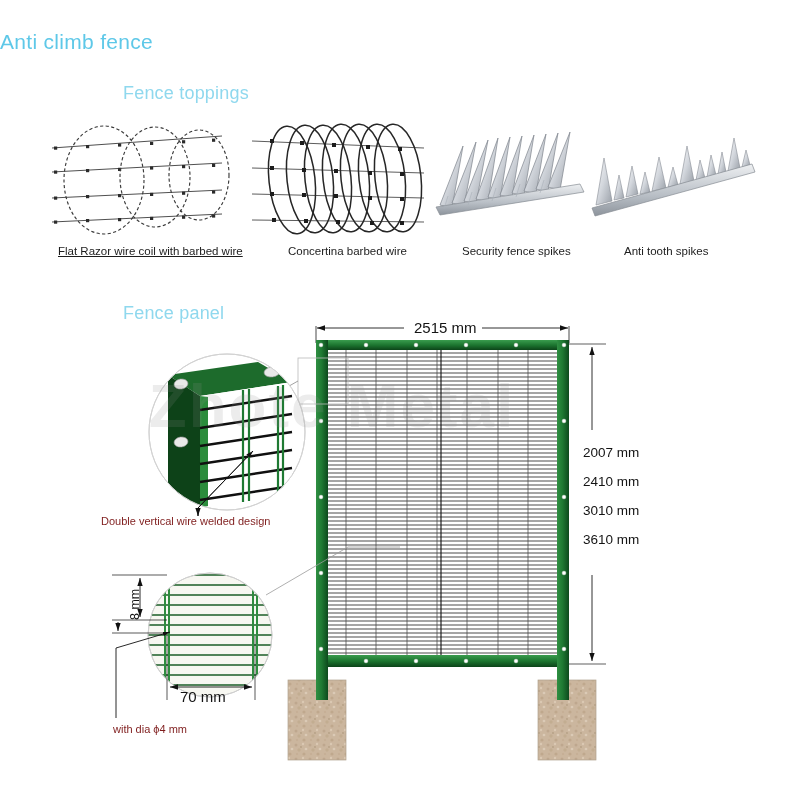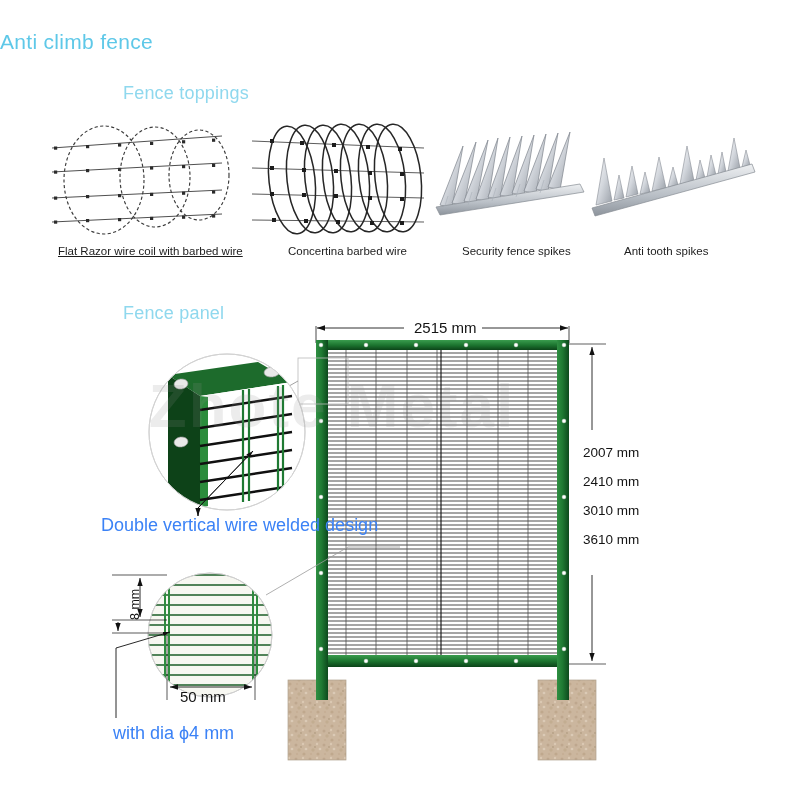--- a/index.html
+++ b/index.html
@@ -52,22 +52,22 @@
     white-space: nowrap;
   }
   .dim-label {
     position: absolute;
     font-size: 15px;
     color: #141414;
     white-space: nowrap;
   }
   .callout-label {
     position: absolute;
-    font-size: 18px;
-    color: #3b82f6;
+    font-size: 11px;
+    color: #7f1d1d;
     white-space: nowrap;
   }
   .vert-label {
     position: absolute;
     font-size: 12.5px;
     color: #141414;
     white-space: nowrap;
     transform: rotate(-90deg);
     transform-origin: left top;
   }
@@ -531,15 +531,15 @@
     <div>3010 mm</div>
     <div>3610 mm</div>
   </div>
 
   <div class="callout-label" style="left:101px; top:515px;">Double vertical wire welded design</div>
 
   <div class="callout-label" style="left:113px; top:723px;">with dia ϕ4 mm</div>
 
   <div class="vert-label" style="left:128px; top:620px;">8 mm</div>
 
-  <div class="dim-label" style="left:180px; top:688px;">50 mm</div>
+  <div class="dim-label" style="left:180px; top:688px;">70 mm</div>
 
 </div>
 
 </body></html>

